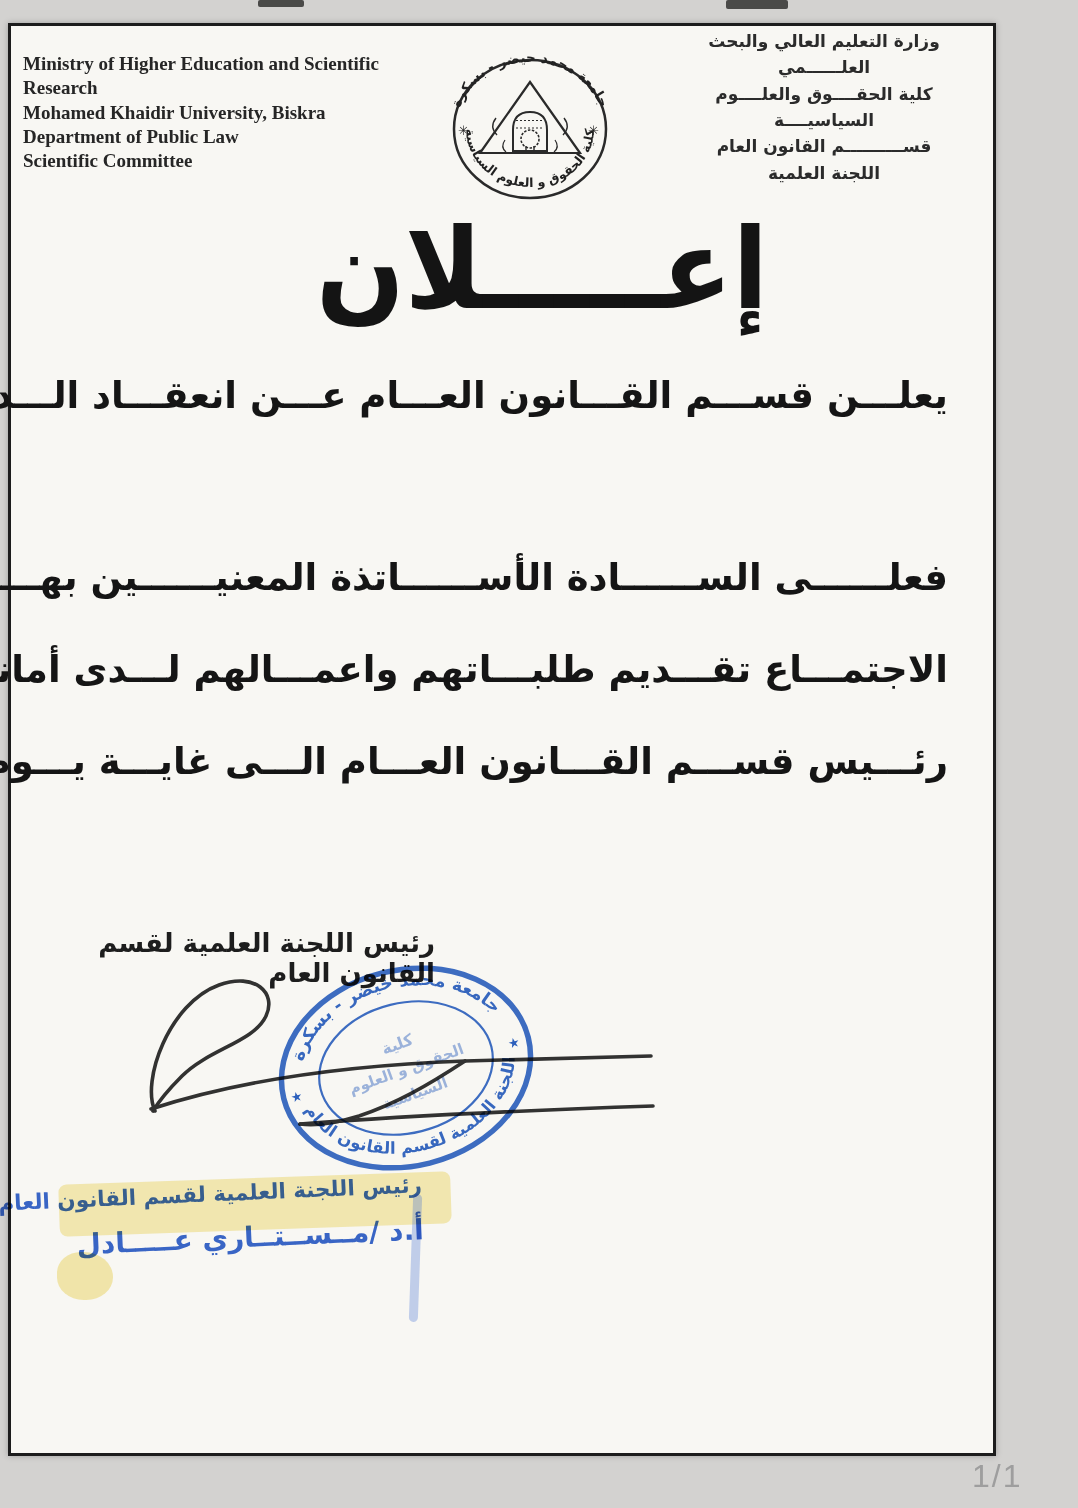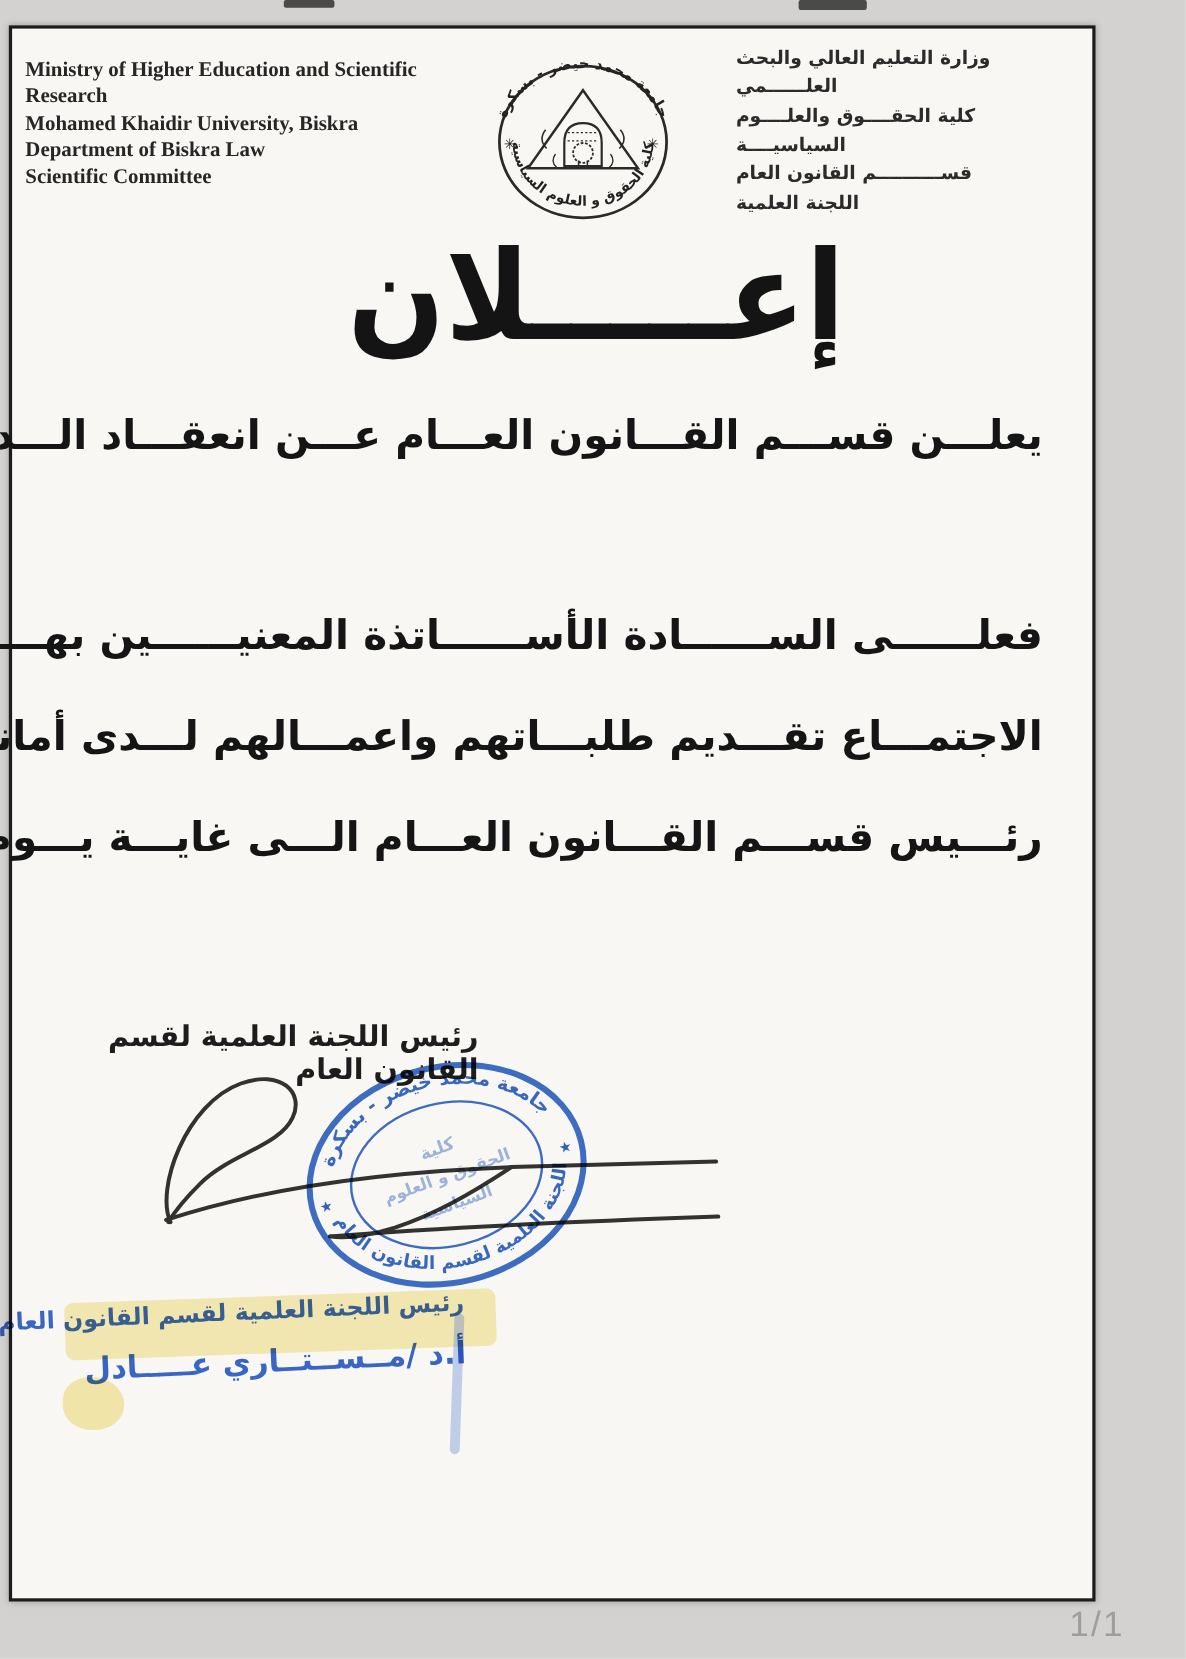--- a/index.html
+++ b/index.html
@@ -13,21 +13,21 @@
     position:absolute;left:8px;top:23px;width:988px;height:1433px;
     background:#f8f7f3;border:3px solid #1c1c1c;box-sizing:border-box;
     box-shadow:0 0 6px rgba(0,0,0,.25);
   }
   .eng-header{
     position:absolute;left:12px;top:26px;width:400px;
     font-family:"Liberation Serif",serif;font-weight:bold;
     font-size:19px;line-height:1.28;color:#262626;
   }
   .ar-header{
-    position:absolute;right:14px;top:14px;width:310px;direction:rtl;text-align:left;
+    position:absolute;right:14px;top:2px;width:310px;direction:rtl;text-align:center;
     font-size:17px;font-weight:600;line-height:1.55;color:#2b2b2b;
   }
   .logo-svg{position:absolute;left:439px;top:30px;}
   .doc-title{
     position:absolute;left:0;right:0;top:186px;text-align:center;direction:rtl;
     font-size:104px;font-weight:bold;color:#141414;line-height:1.1;
     transform:translateX(40px) scaleY(1.08);
   }
   .body-line{
     position:absolute;right:45px;direction:rtl;white-space:nowrap;
@@ -68,21 +68,21 @@
 
 <div class="scan-mark" style="left:258px;top:0;width:46px;height:7px"></div>
 <div class="scan-mark" style="left:726px;top:0;width:62px;height:9px"></div>
 
 <div class="page">
 
   <div class="eng-header">
     <div>Ministry of Higher Education and Scientific</div>
     <div>Research</div>
     <div>Mohamed Khaidir University, Biskra</div>
-    <div>Department of Biskra Law</div>
+    <div>Department of Public Law</div>
     <div>Scientific Committee</div>
   </div>
 
   <div class="ar-header">
     <div>وزارة التعليم العالي والبحث العلــــــمي</div>
     <div>كلية الحقــــوق والعلــــوم السياسيــــة</div>
     <div>قســــــــــم القانون العام</div>
     <div>اللجنة العلمية</div>
   </div>
 

